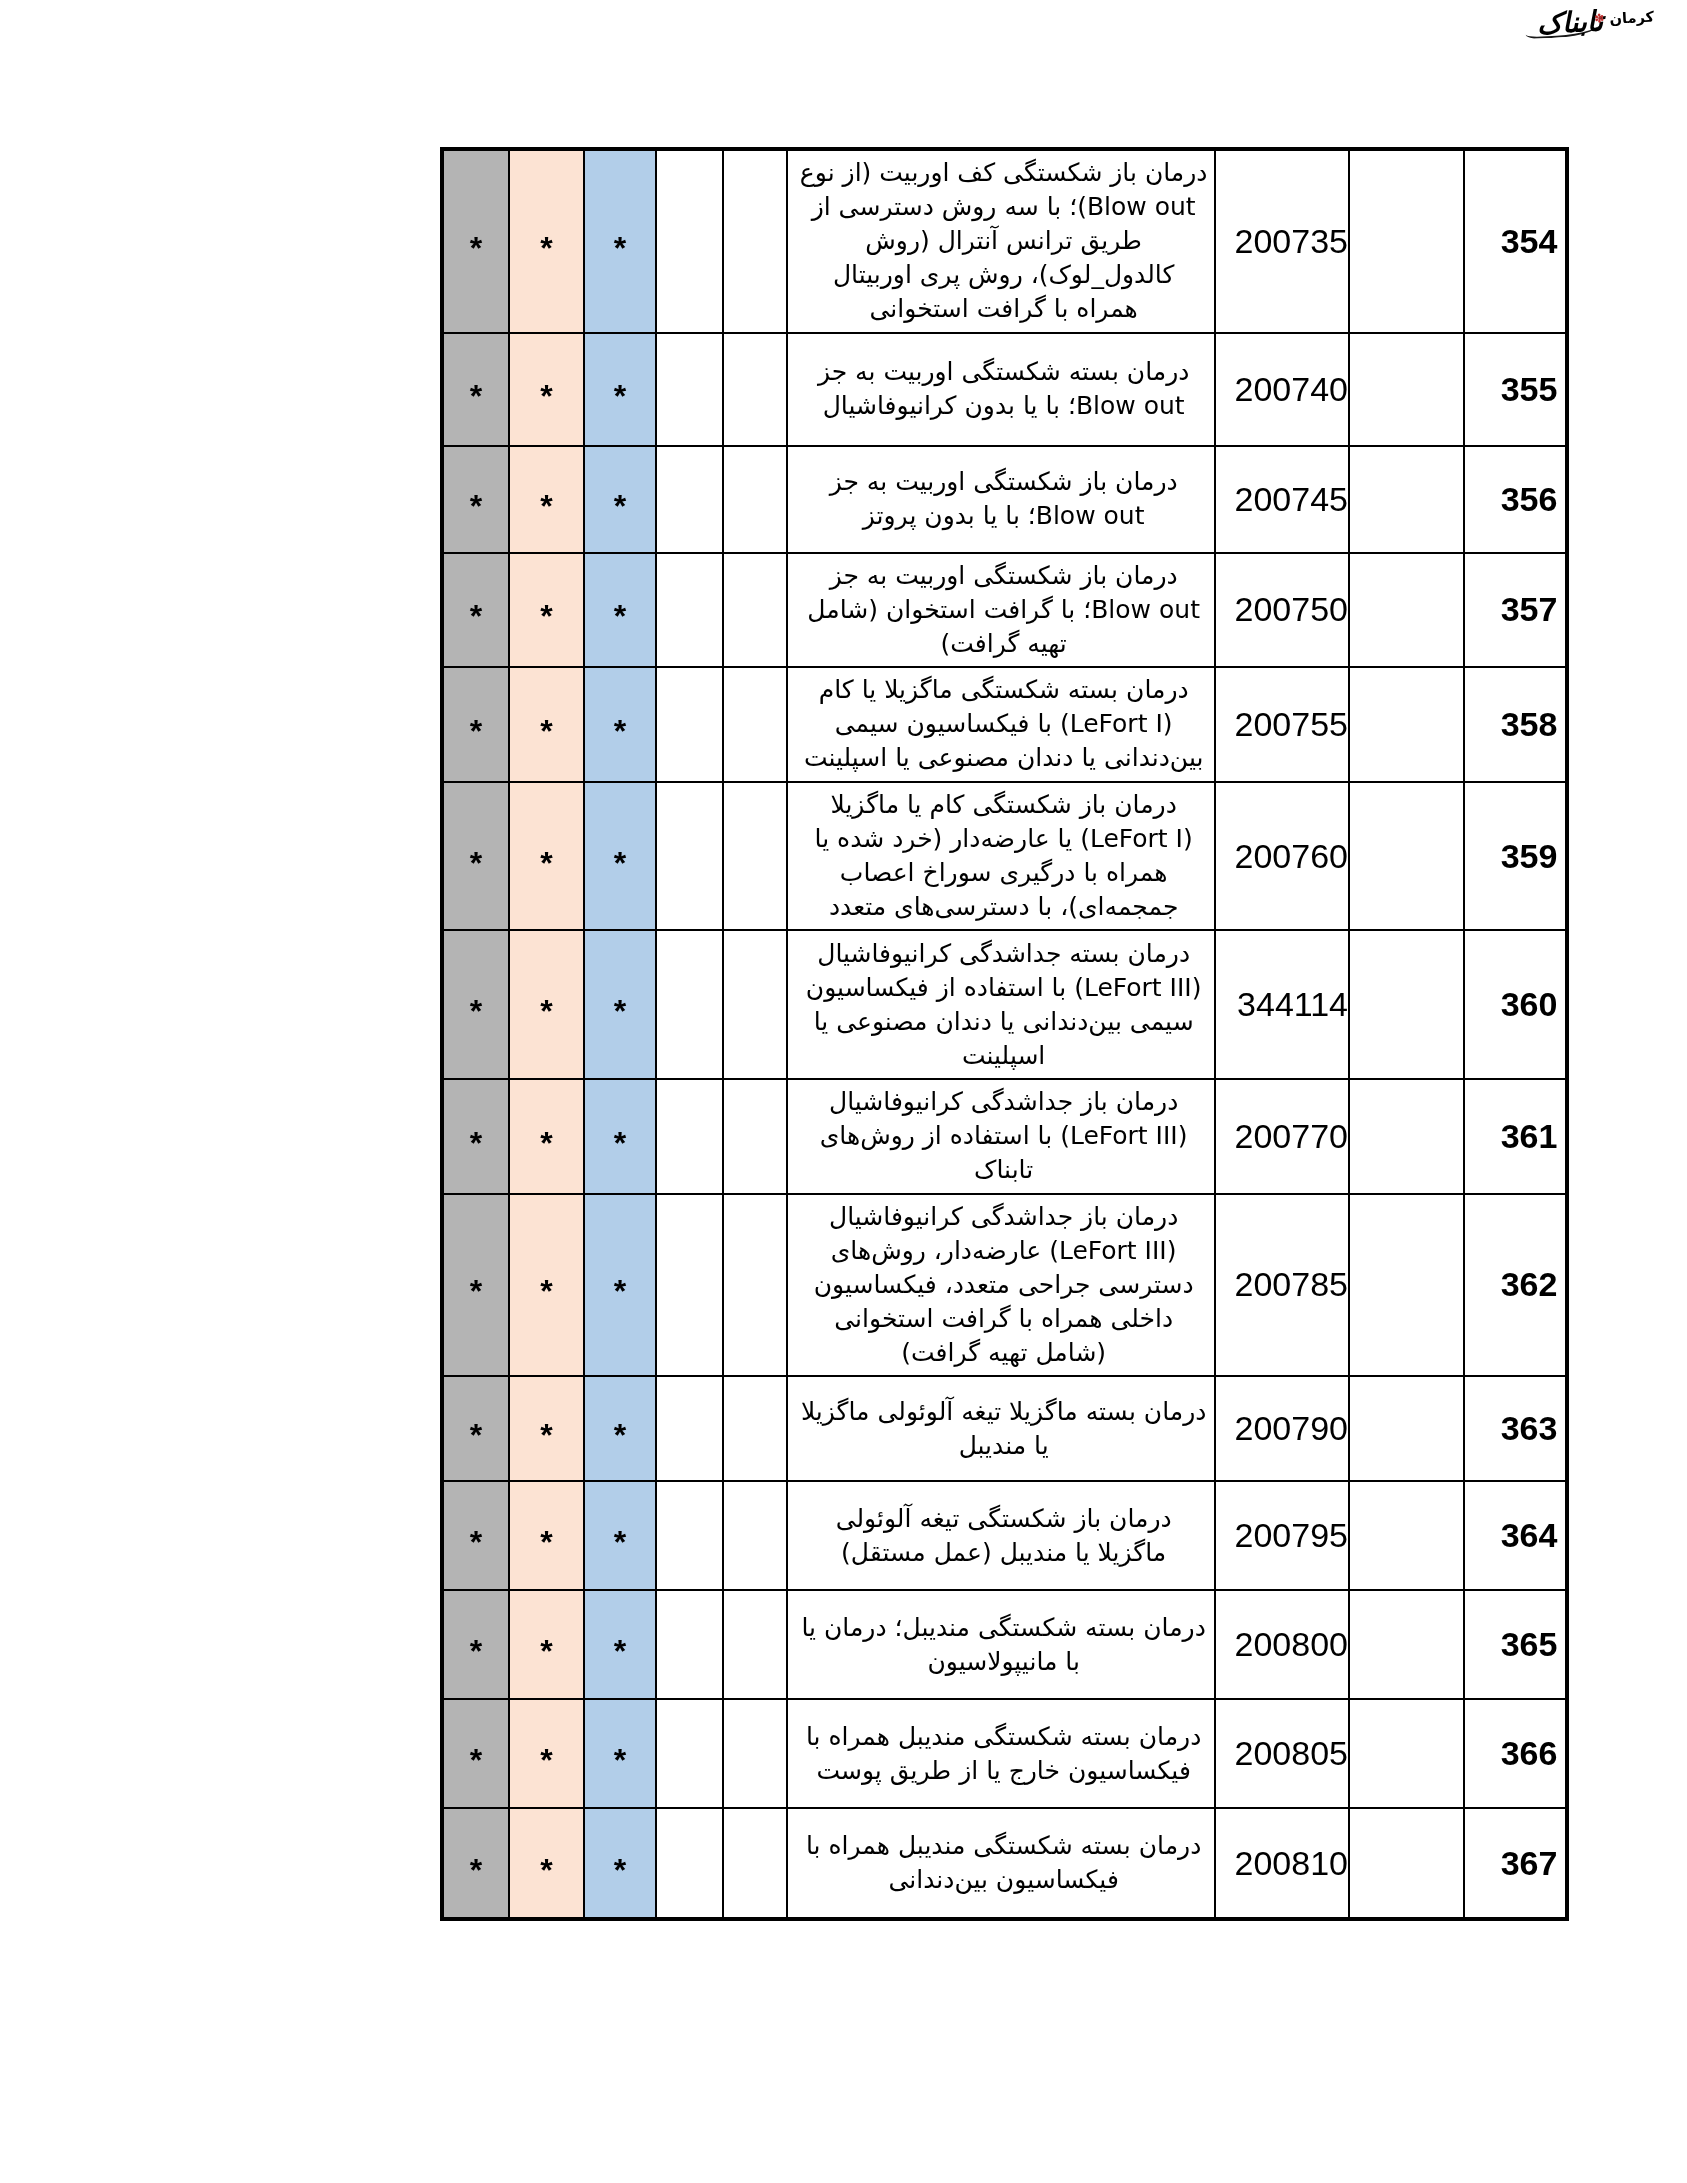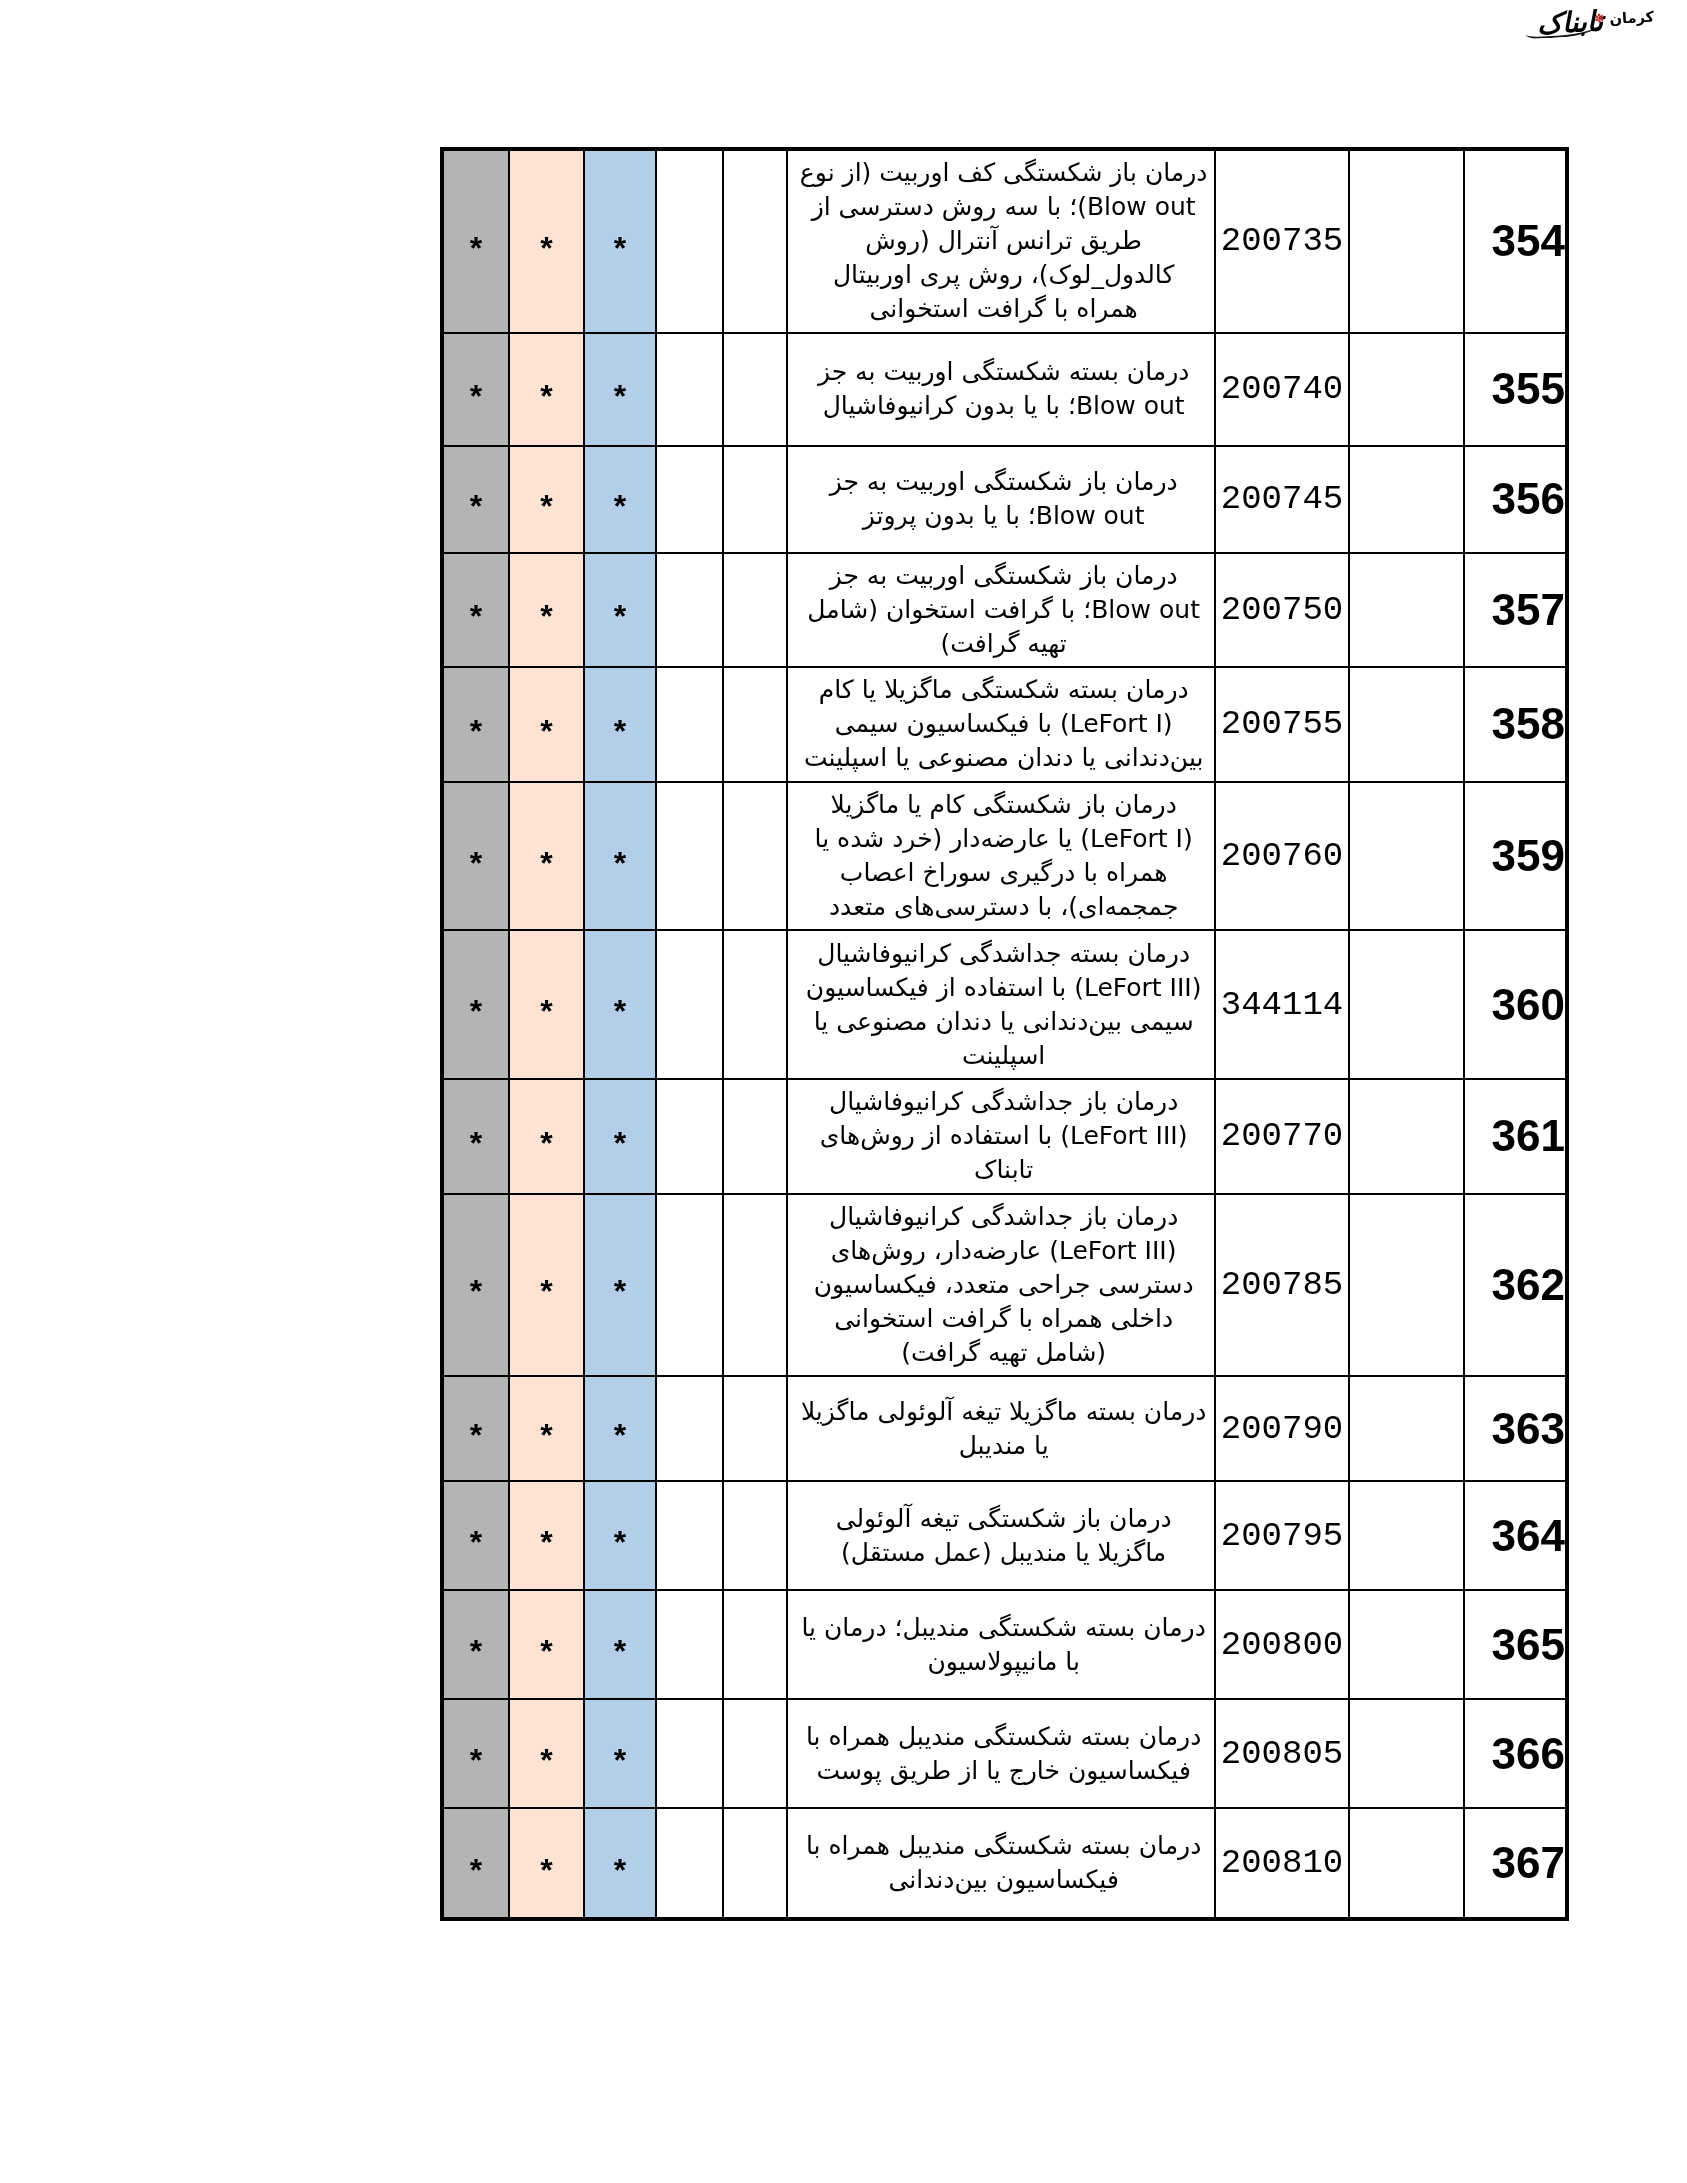--- a/index.html
+++ b/index.html
@@ -48,28 +48,27 @@
     vertical-align: middle;
     overflow: hidden;
   }
   td.desc {
     text-align: center;
     padding: 5.3px 5.3px 5.3px 10.6px;
     font-size: 25px;
     line-height: 34px;
   }
   td.code {
-    text-align: center;
-    font-family: Liberation Mono, monospace;
+    font-family: Liberation Sans, sans-serif;
     font-size: 34px;
   }
   td.num {
     text-align: center;
     font-family: "Liberation Sans", sans-serif;
-    font-size: 44px;
+    font-size: 34px;
     font-weight: bold;
     padding-left: 28px;
   }
   td.star {
     text-align: center;
     font-family: "Liberation Sans", sans-serif;
     font-size: 32px;
     font-weight: bold;
   }
   td.star span { display: inline-block; transform: translateY(6.6px); }

